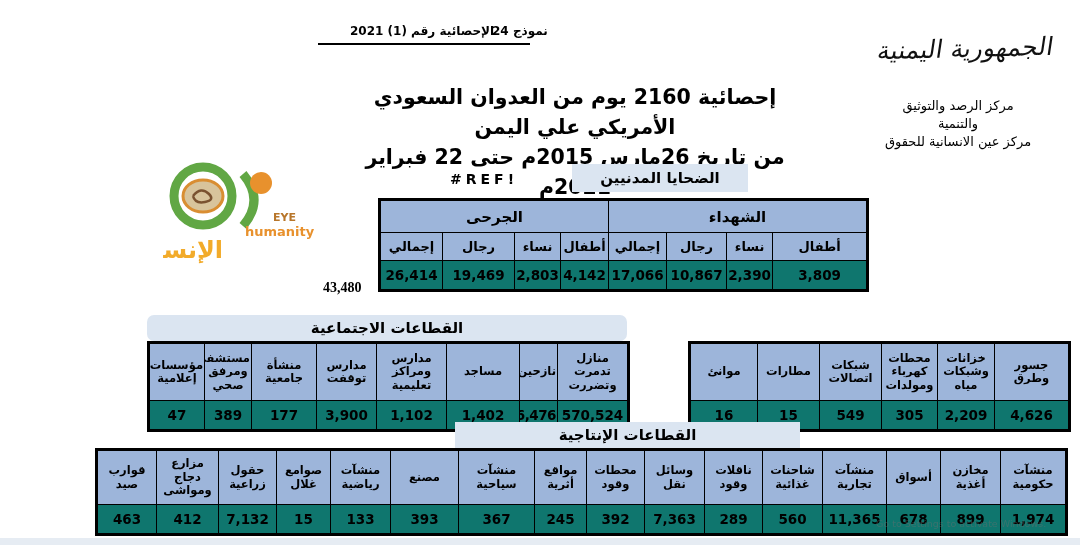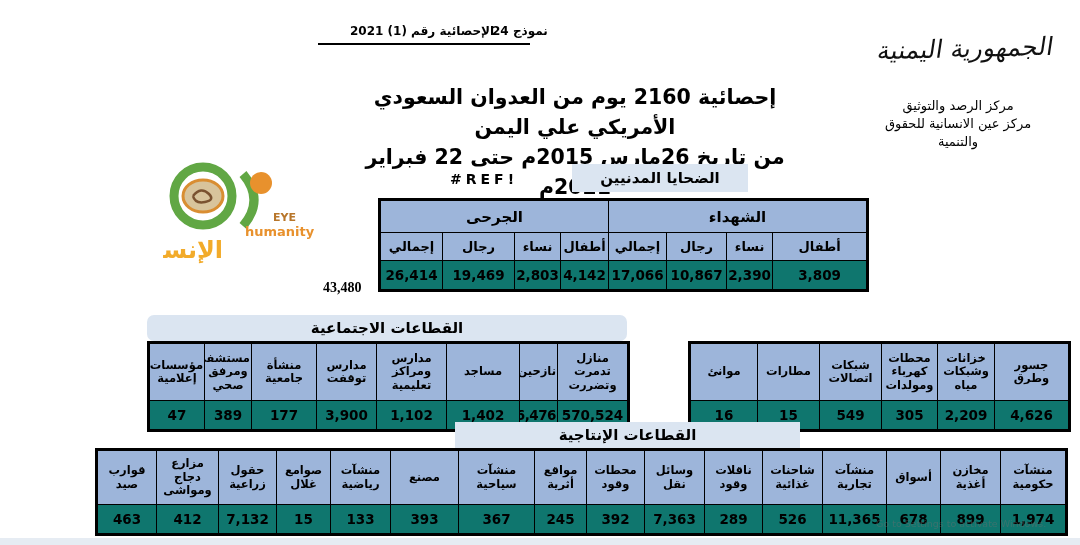--- a/index.html
+++ b/index.html
@@ -47,22 +47,22 @@
 
   <div class="abs calligraphy" style="left:878px;top:34px;">الجمهورية اليمنية</div>
 
   <div class="abs main-title" style="left:330px;top:82px;">
     <div>إحصائية 2160 يوم من العدوان السعودي الأمريكي علي اليمن</div>
     <div>من تاريخ 26مارس 2015م حتى 22 فبراير 2021م</div>
   </div>
 
   <div class="abs center-block" style="left:848px;top:97px;">
     <div>مركز الرصد والتوثيق</div>
+    <div>والتنمية</div>
     <div>مركز عين الانسانية للحقوق</div>
-    <div>والتنمية</div>
   </div>
 
   <div class="abs" style="left:163px;top:156px;width:155px;height:108px;">
     <svg width="155" height="108" viewBox="0 0 155 108">
       <circle cx="40" cy="40" r="29" fill="none" stroke="#61a744" stroke-width="9"></circle>
       <ellipse cx="40" cy="40" rx="20" ry="16" fill="#d8c49c" stroke="#d98e32" stroke-width="3"></ellipse>
       <path d="M30,40 q8,-10 16,-2 q6,6 -4,8 q-10,2 -12,-6" fill="none" stroke="#7a5230" stroke-width="2.5"></path>
       <path d="M80,18 q22,26 0,52" fill="none" stroke="#61a744" stroke-width="9"></path>
       <circle cx="98" cy="27" r="11" fill="#e8912d"></circle>
       <text x="110" y="65" font-size="11" font-weight="bold" fill="#b8762a" font-family="DejaVu Sans, sans-serif">EYE</text>
@@ -247,21 +247,21 @@
 دجاج
 ومواشى</td>
       <td>قوارب
 صيد</td>
     </tr>
     <tr class="val">
       <td>1,974</td>
       <td>899</td>
       <td>678</td>
       <td>11,365</td>
-      <td>526</td>
+      <td>560</td>
       <td>289</td>
       <td>7,363</td>
       <td>392</td>
       <td>245</td>
       <td>367</td>
       <td>393</td>
       <td>133</td>
       <td>15</td>
       <td>7,132</td>
       <td>412</td>

